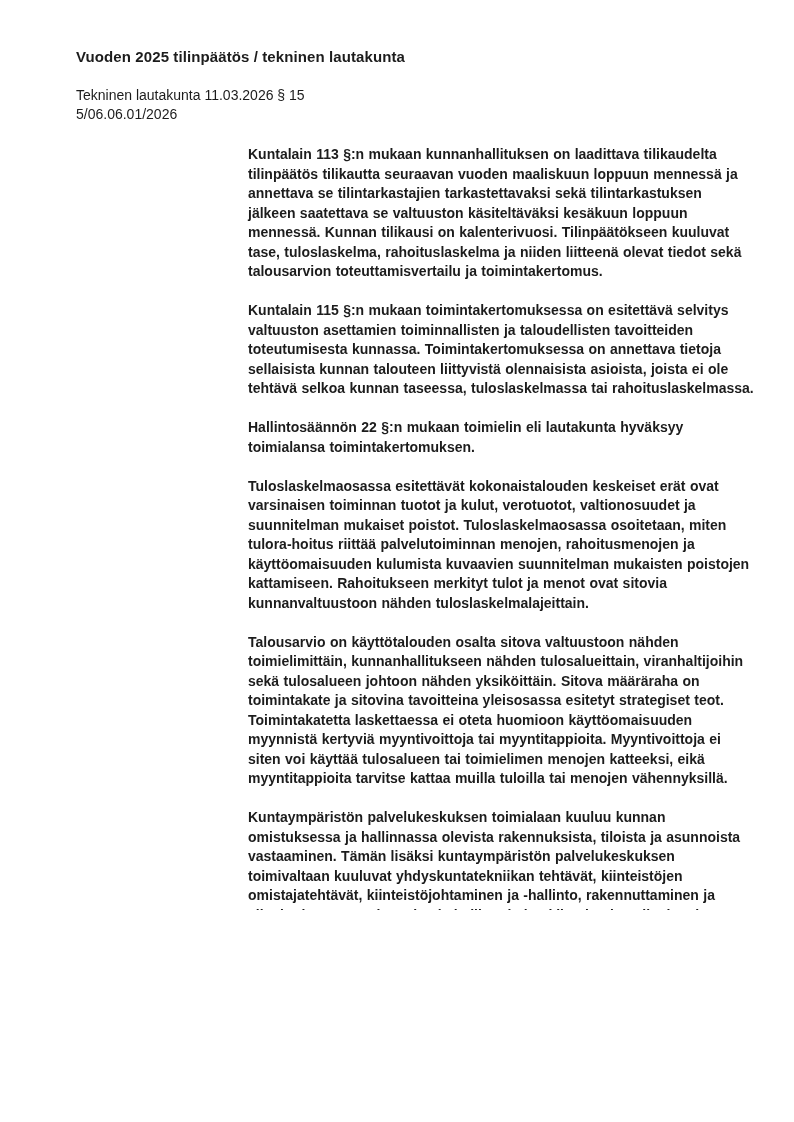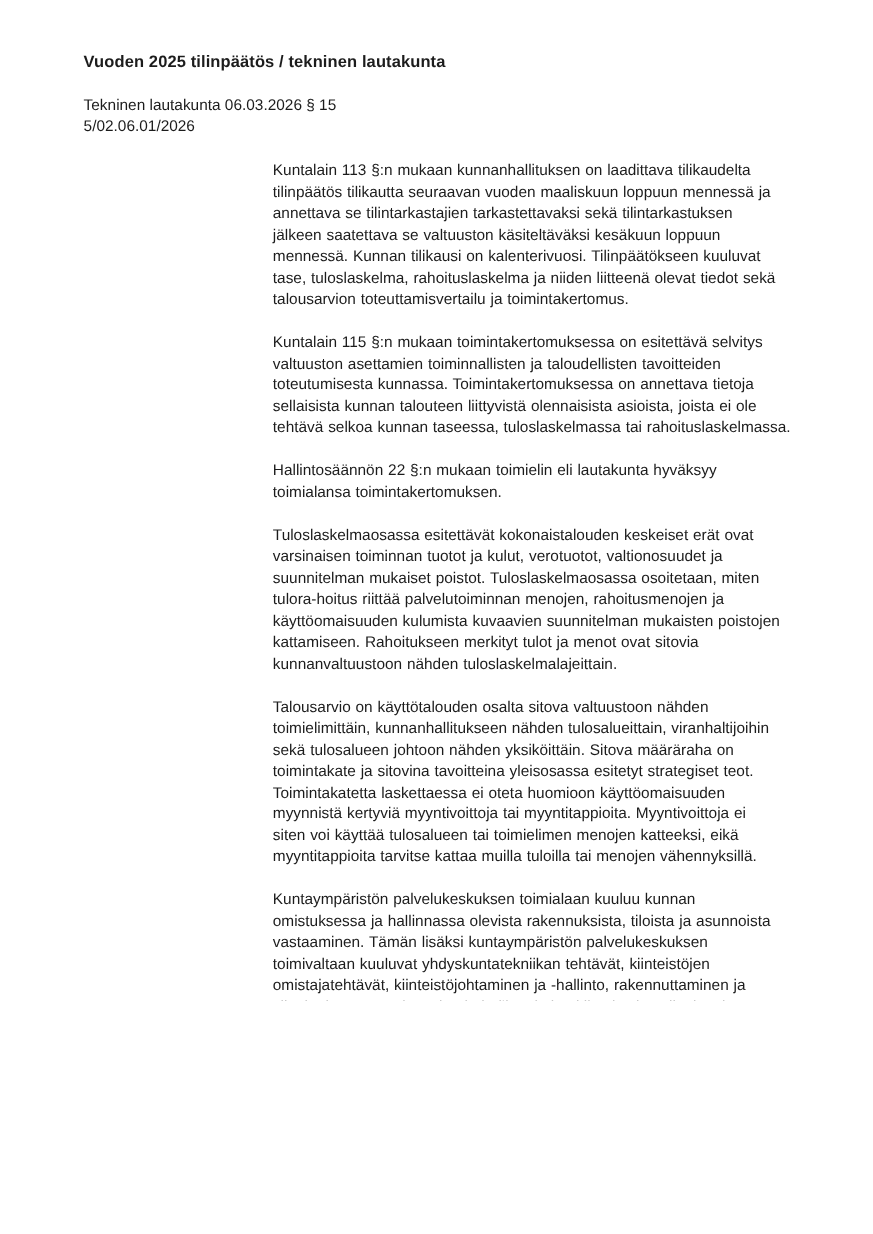--- a/index.html
+++ b/index.html
@@ -41,37 +41,38 @@
   .doc-meta div {
     white-space: pre;
   }
   .doc-body {
     position: absolute;
     left: 248px;
     top: 145px;
     width: 520px;
     font-size: 14px;
     line-height: 19.5px;
+    font-weight: bold;
   }
   .doc-body p {
     margin: 0 0 19.5px 0;
     white-space: pre;
     word-spacing: 0.5px;
   }
 </style>
 </head>
 <body style="background: rgb(255, 255, 255); color: rgb(28, 28, 28);">
 
 <div class="page">
 
   <div class="doc-title">Vuoden 2025 tilinpäätös / tekninen lautakunta</div>
 
   <div class="doc-meta">
-    <div>Tekninen lautakunta 06.03.2026 § 15</div>
-    <div>5/02.06.01/2026</div>
+    <div>Tekninen lautakunta 11.03.2026 § 15</div>
+    <div>5/06.06.01/2026</div>
   </div>
 
   <div class="doc-body" id="doc-body">
 
   <p>Kuntalain 113 §:n mukaan kunnanhallituksen on laadittava tilikaudelta
 tilinpäätös tilikautta seuraavan vuoden maaliskuun loppuun mennessä ja
 annettava se tilintarkastajien tarkastettavaksi sekä tilintarkastuksen
 jälkeen saatettava se valtuuston käsiteltäväksi kesäkuun loppuun
 mennessä. Kunnan tilikausi on kalenterivuosi. Tilinpäätökseen kuuluvat
 tase, tuloslaskelma, rahoituslaskelma ja niiden liitteenä olevat tiedot sekä

